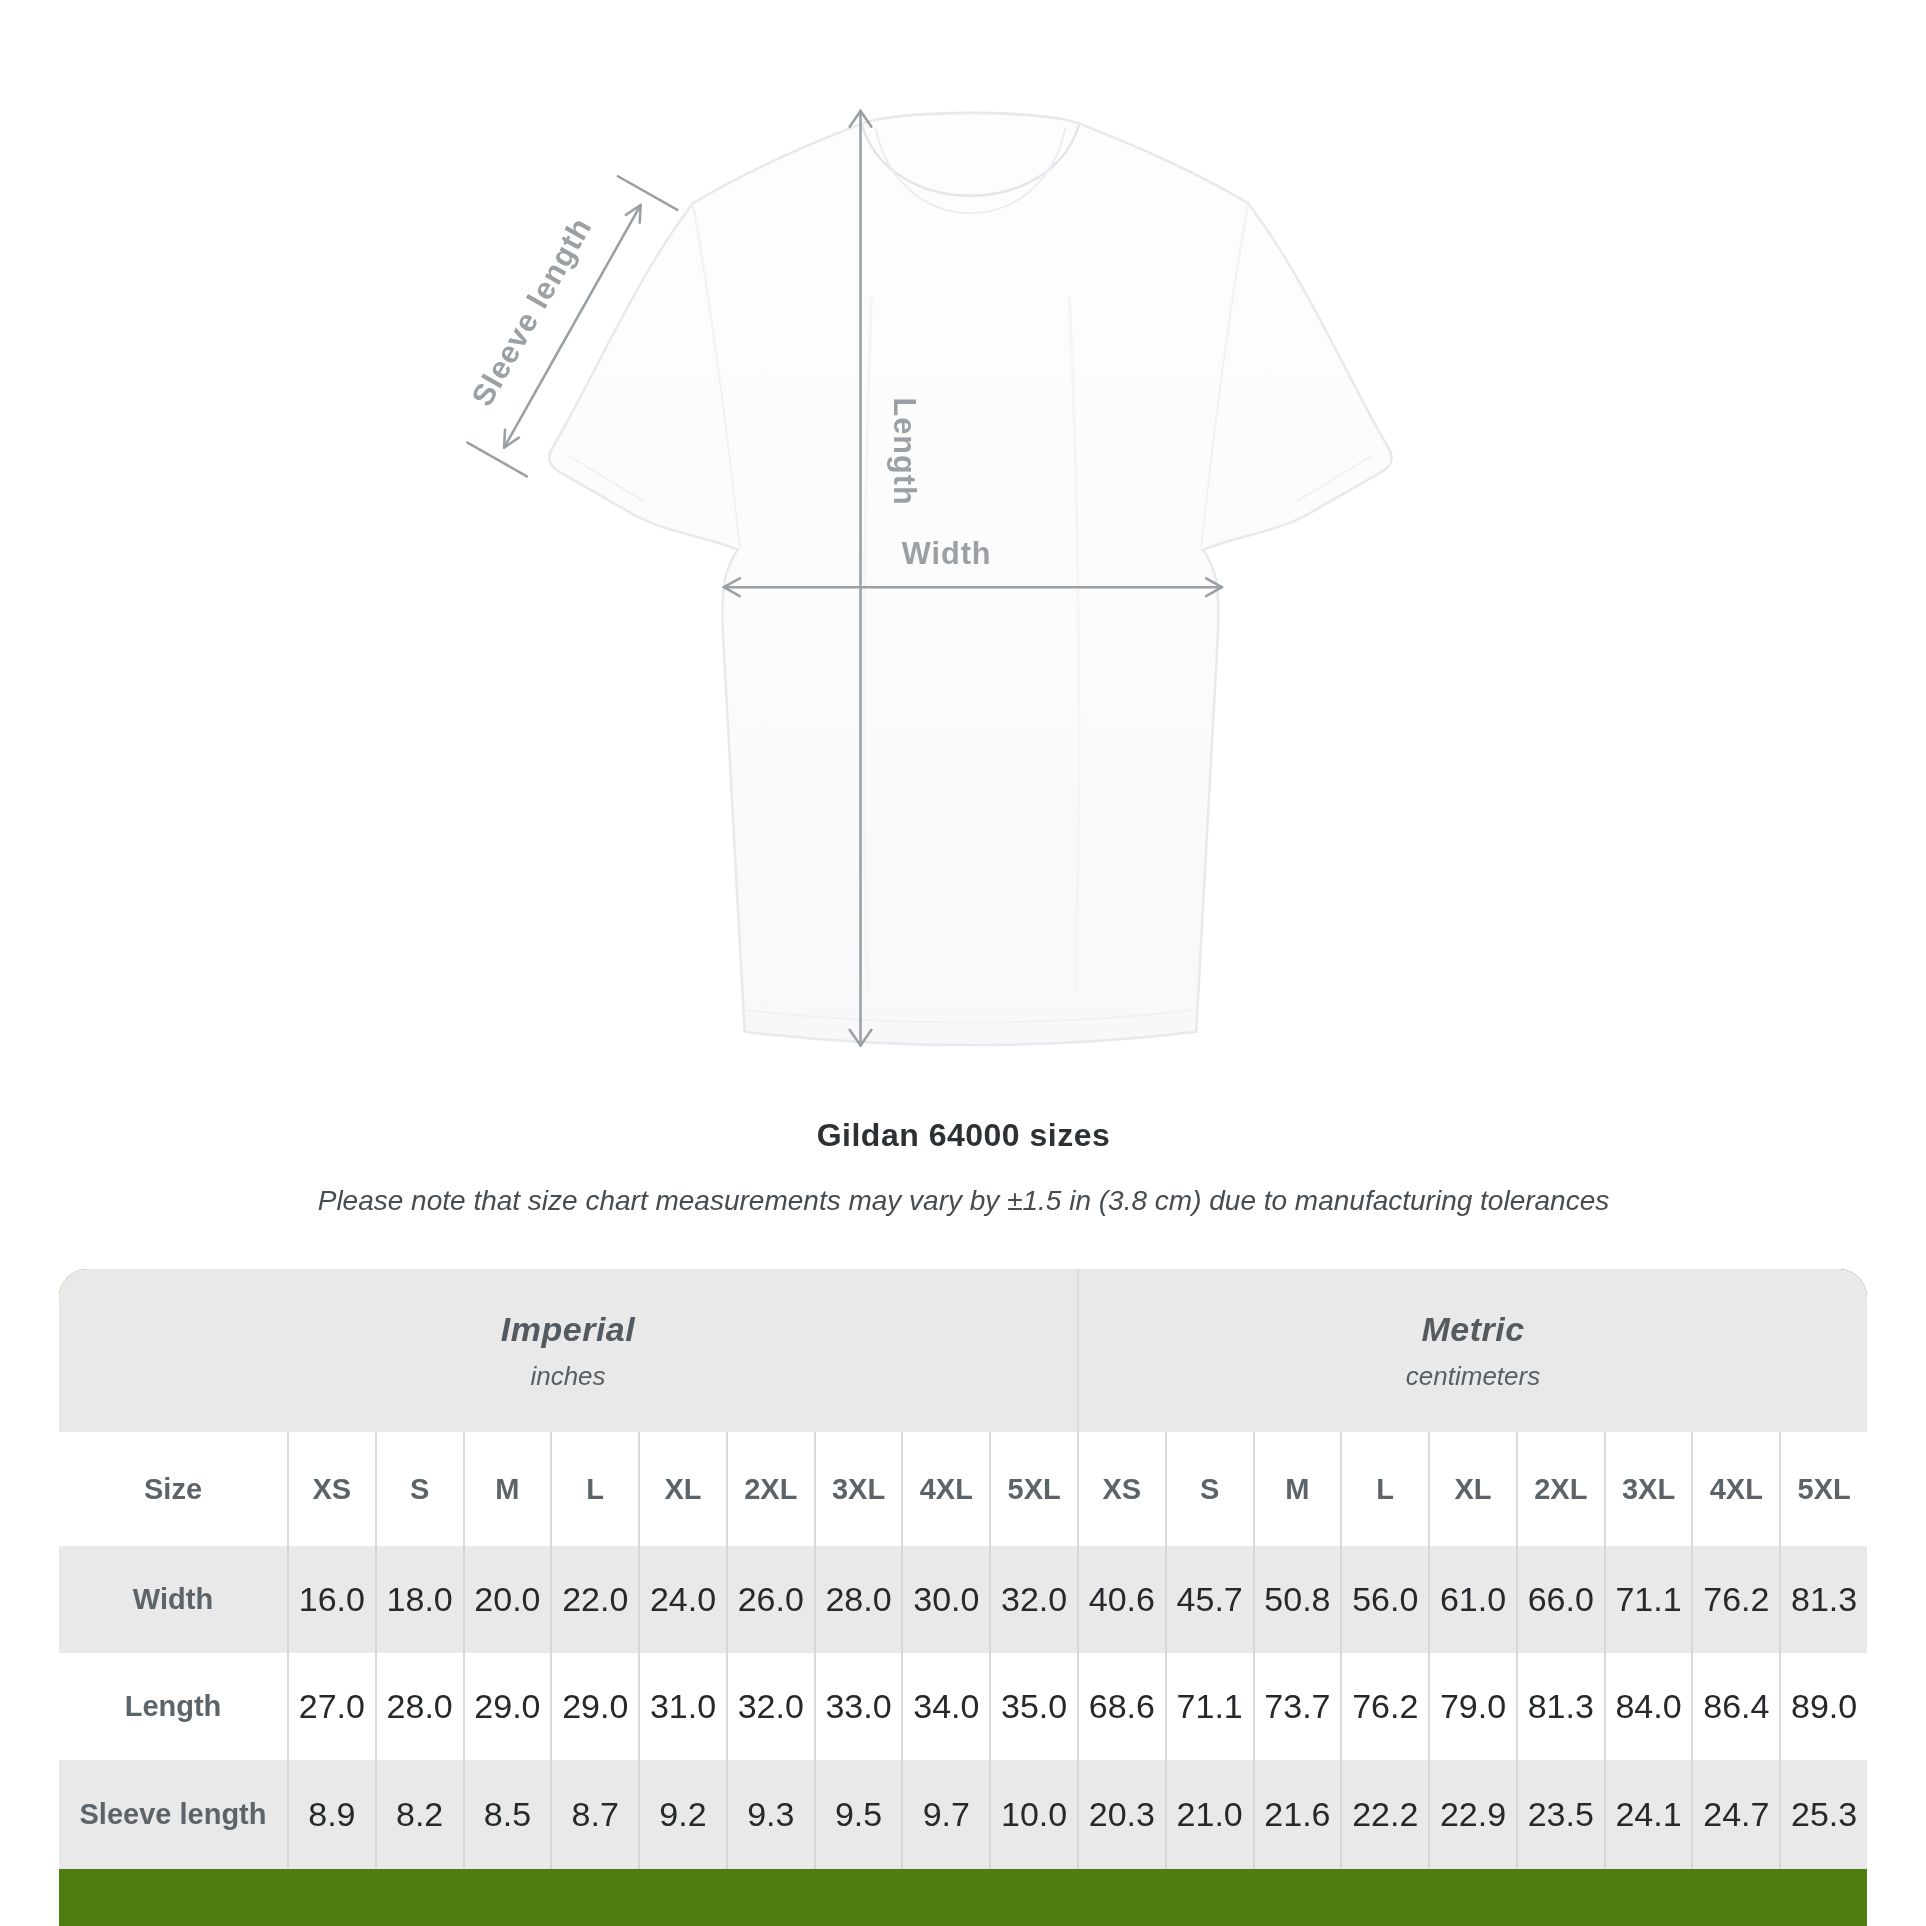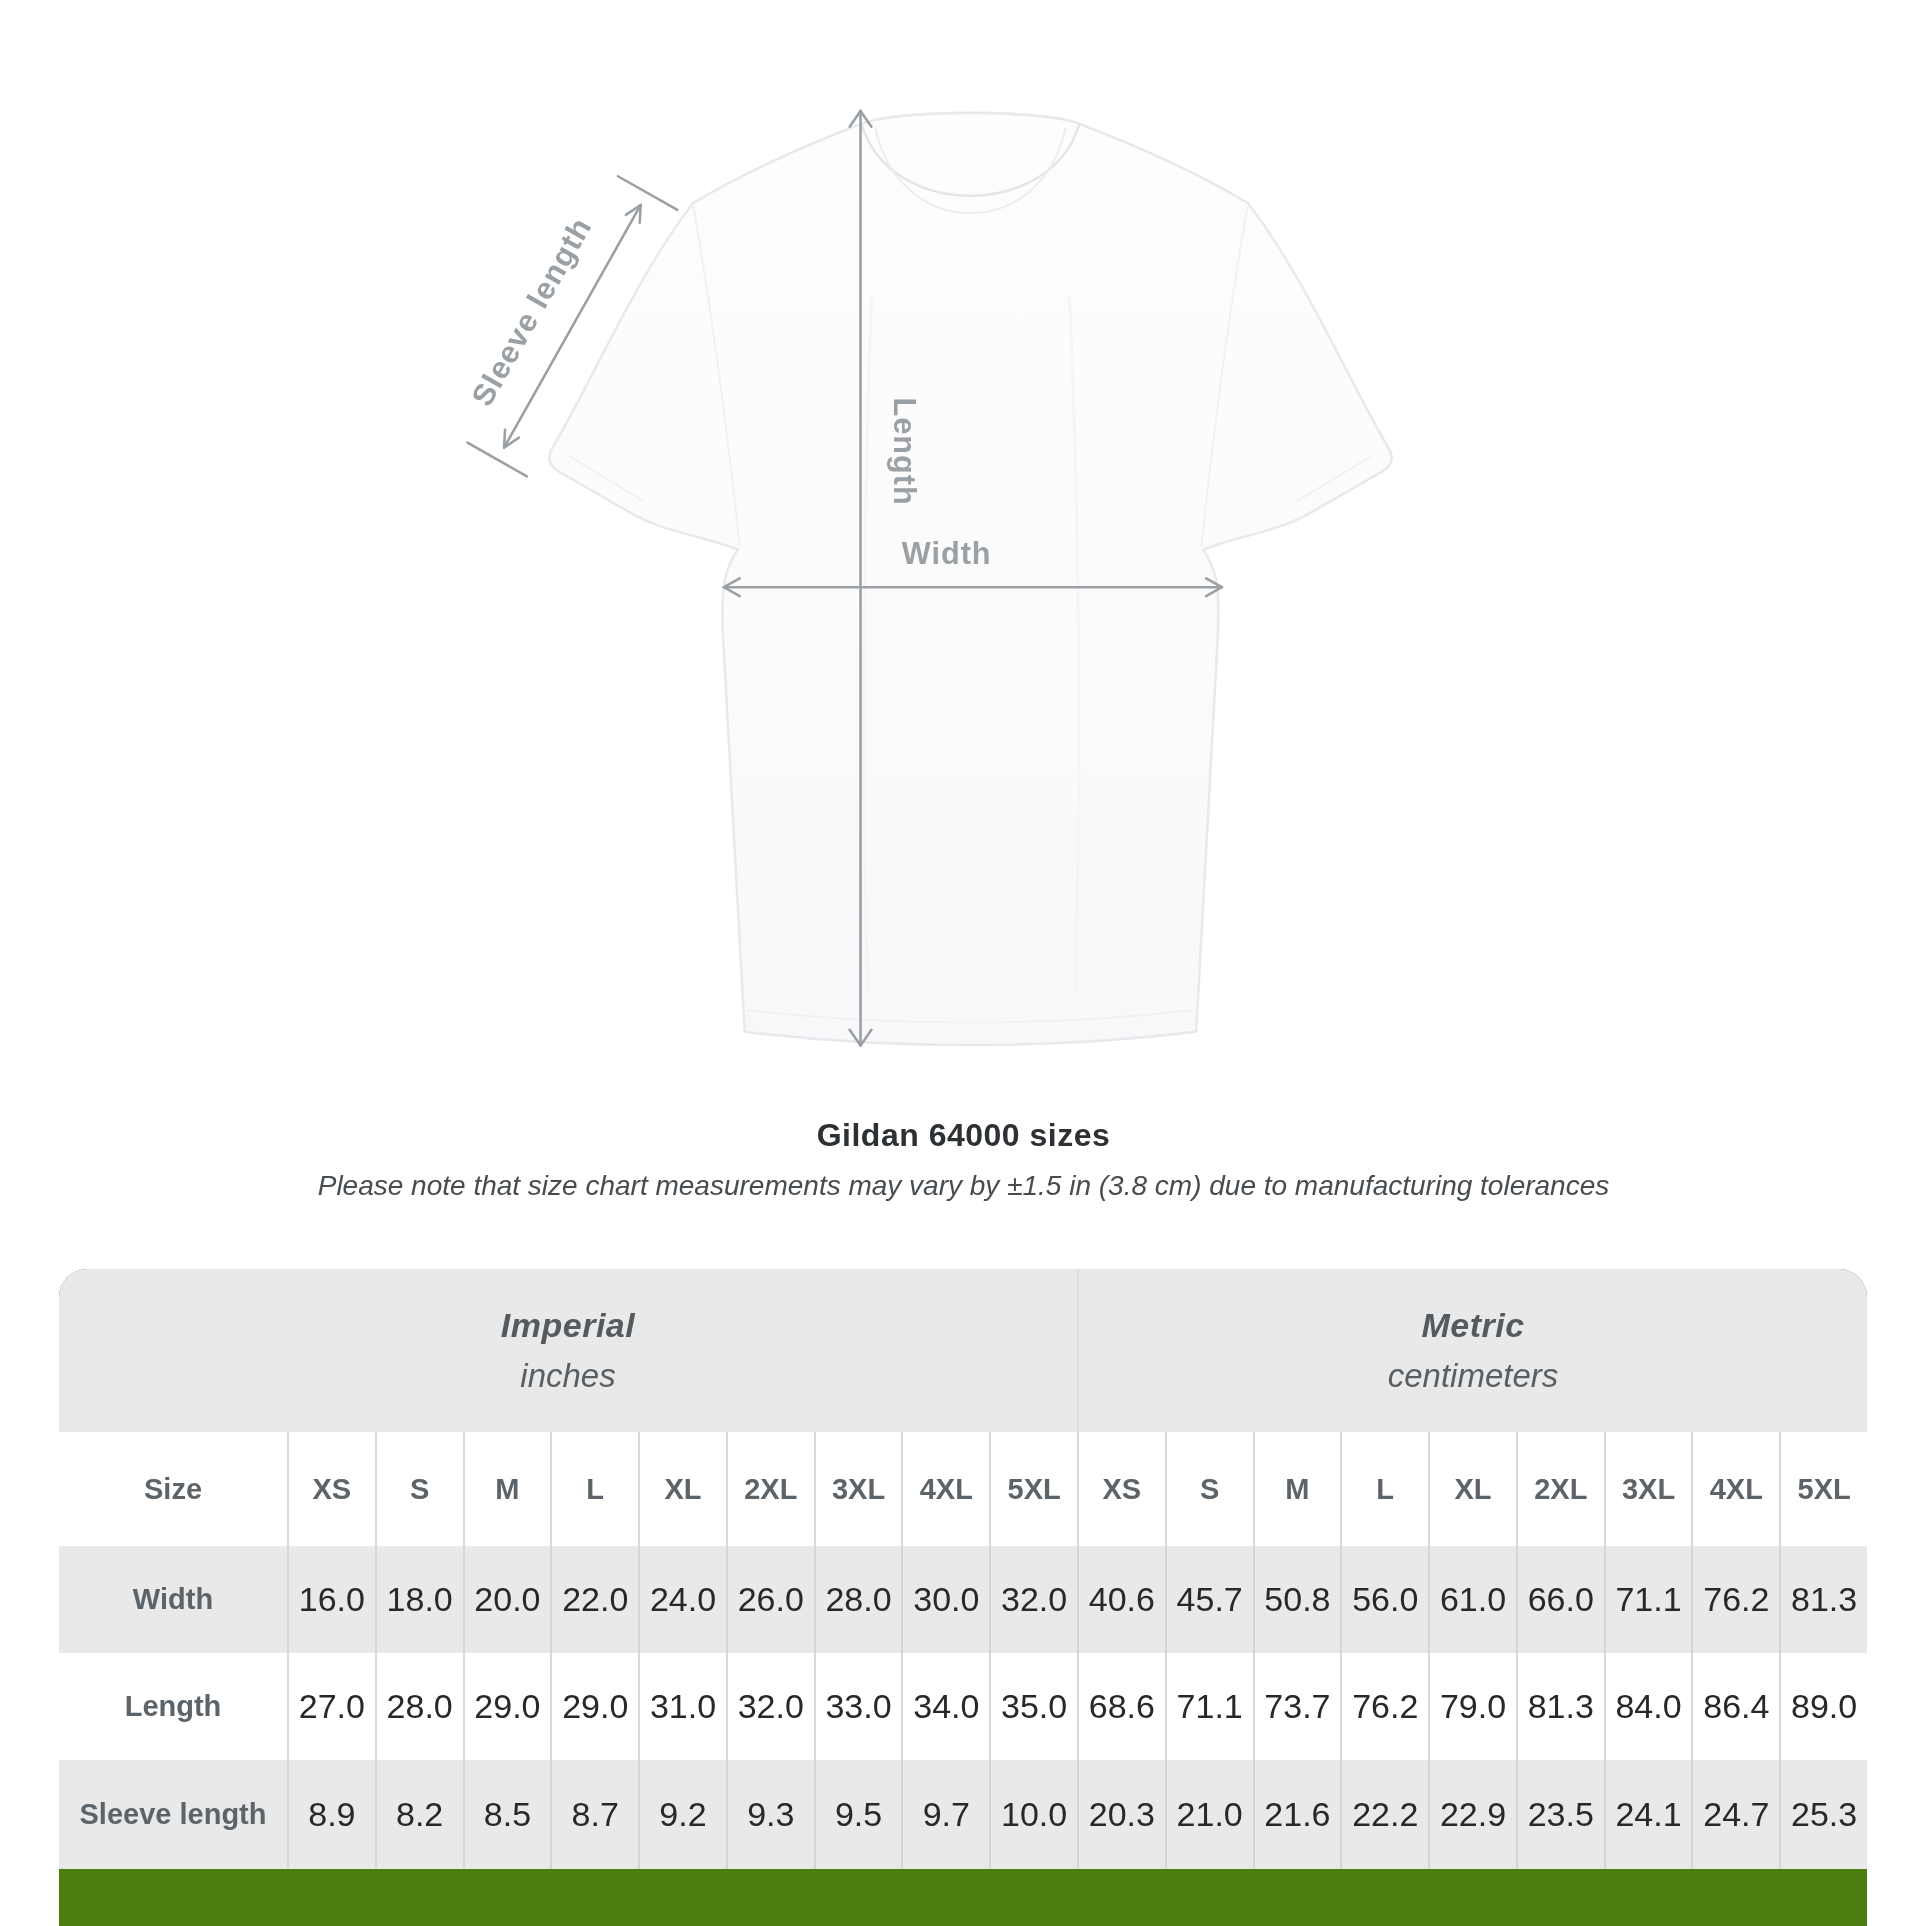--- a/index.html
+++ b/index.html
@@ -8,36 +8,36 @@
     font-family:"Liberation Sans","DejaVu Sans",sans-serif;
   }
   
   .figure{position:absolute;left:0;top:0;width:1927px;height:1109px;}
   .figure svg{display:block;}
   .ann-text{fill:#9aa0a4;font-weight:bold;font-size:31px;letter-spacing:1px;}
   .ann-stroke{stroke:#9aa0a4;stroke-width:2.6;fill:none;stroke-linecap:round;stroke-linejoin:round;}
   
   .title-block{position:absolute;left:0;top:1117px;width:100%;text-align:center;}
   .page-title{margin:0;font-size:32px;font-weight:bold;color:#2d3134;letter-spacing:0.5px;}
-  .page-subtitle{margin:16px 0 0 0;font-size:28px;font-style:italic;color:#474c50;}
+  .page-subtitle{margin:31px 0 0 0;font-size:28px;font-style:italic;color:#474c50;}
   
   .size-table{
     position:absolute;left:59px;top:1269px;width:1808px;height:771px;
     border-radius:28px;overflow:hidden;background:#4d7c0f;
     display:grid;
     grid-template-columns:228px repeat(18,1fr);
     grid-template-rows:163px 114px 107px 107px 109px;
     text-align:right;
   }
   .cell{display:flex;align-items:center;justify-content:center;}
   .hdr{grid-row:1;flex-direction:column;background:#e9e9e9;}
   .hdr-imperial{grid-column:1 / span 10;}
   .hdr-metric{grid-column:11 / span 9;border-left:2px solid #dcdcdc;}
   .hdr .unit-label{font-size:34px;font-weight:bold;font-style:italic;color:#545b60;letter-spacing:0.5px;}
-  .hdr .unit-sub{font-size:33px;font-style:italic;color:#585f64;margin-top:12px;}
+  .hdr .unit-sub{font-size:26px;font-style:italic;color:#585f64;margin-top:12px;}
   .lbl{font-weight:bold;font-size:29px;color:#5d6469;}
   .sizec{border-left:2px solid #dadada;font-weight:bold;font-size:29px;color:#5d6469;background:#fff;}
   .val{border-left:2px solid #dadada;font-size:34px;color:#26292c;}
   .r-band{background:#e9e9e9;}
   .r-band.val,.r-band.lbl{border-left-color:#d6d6d6;}
   .r-white{background:#ffffff;}
   .lbl.noborder{border-left:none;}
 </style>
 </head>
 <body>

